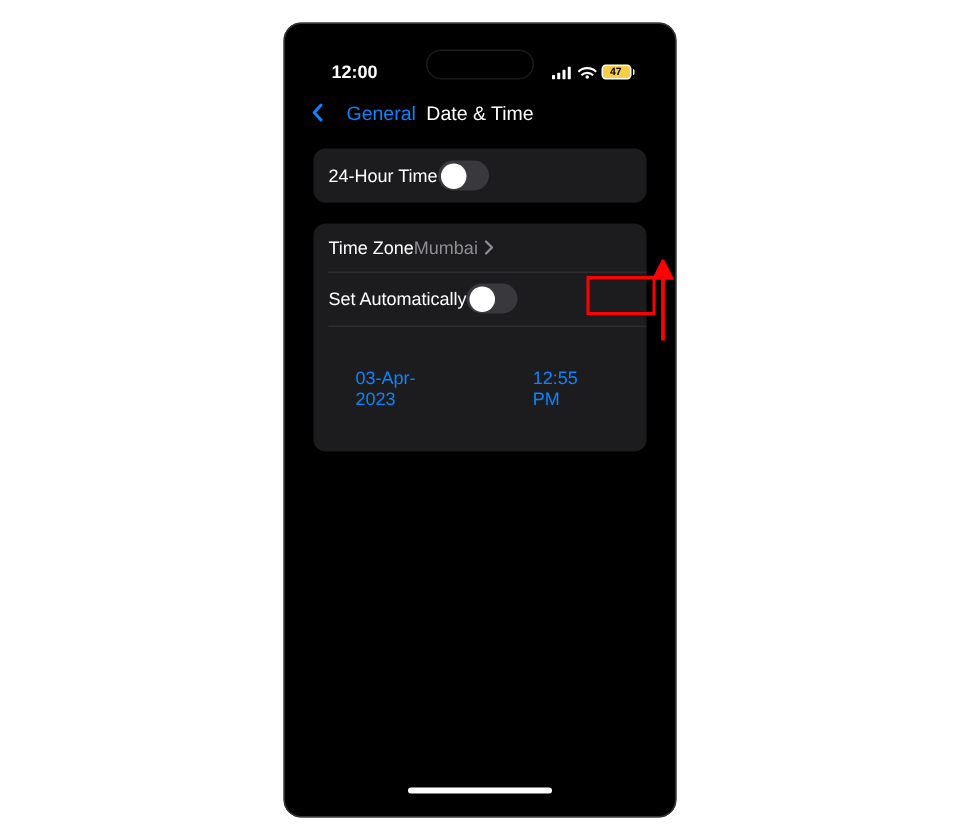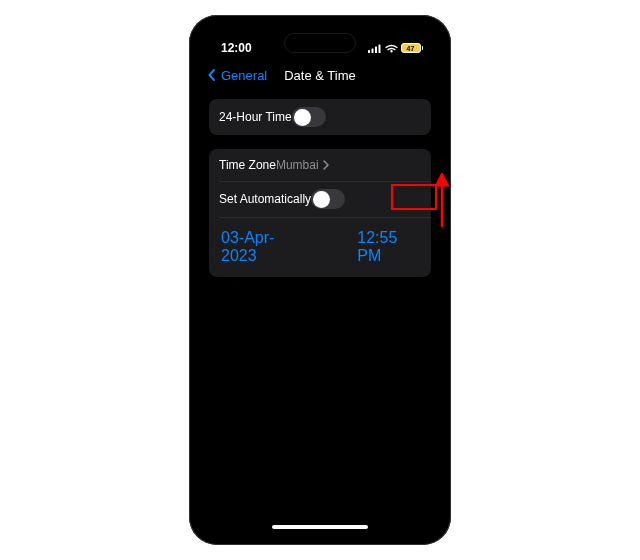--- a/index.html
+++ b/index.html
@@ -10,21 +10,21 @@
     font-family: -apple-system, BlinkMacSystemFont, "Segoe UI", sans-serif;
     display: flex;
     justify-content: center;
     align-items: center;
     position: relative;
   }
   .phone {
     width: 262px;
     height: 530px;
     background: #000;
-    border-radius: 28px;
+    border-radius: 12px;
     padding: 10px;
     box-shadow: 0 0 0 1px #333 inset;
     position: relative;
   }
   .screen {
     width: 100%;
     height: 100%;
     background: #000;
     border-radius: 34px;
     overflow: hidden;
@@ -88,21 +88,21 @@
     align-items: center;
     padding: 6px 8px 8px 8px;
     position: relative;
     height: 34px;
   }
   .back-btn {
     display: flex;
     align-items: center;
     color: #0a84ff;
     font-size: 13px;
-    gap: 4px;
+    gap: 14px;
   }
   .back-chevron svg { display: block; }
   .nav-title {
     position: absolute;
     left: 50%;
     transform: translateX(-50%);
     font-size: 13px;
     font-weight: 400;
   }
   .content {
@@ -159,22 +159,22 @@
   }
   .highlight-box {
     position: absolute;
     border: 2px solid #ff0000;
     pointer-events: none;
   }
   .date-time-row {
     display: flex;
     justify-content: center;
     gap: 56px;
-    padding: 12px;
-    font-size: 16px;
+    padding: 28px;
+    font-size: 12px;
     color: #0a84ff;
   }
   .home-indicator {
     position: absolute;
     bottom: 6px;
     left: 50%;
     transform: translateX(-50%);
     width: 96px;
     height: 4px;
     background: #fff;

